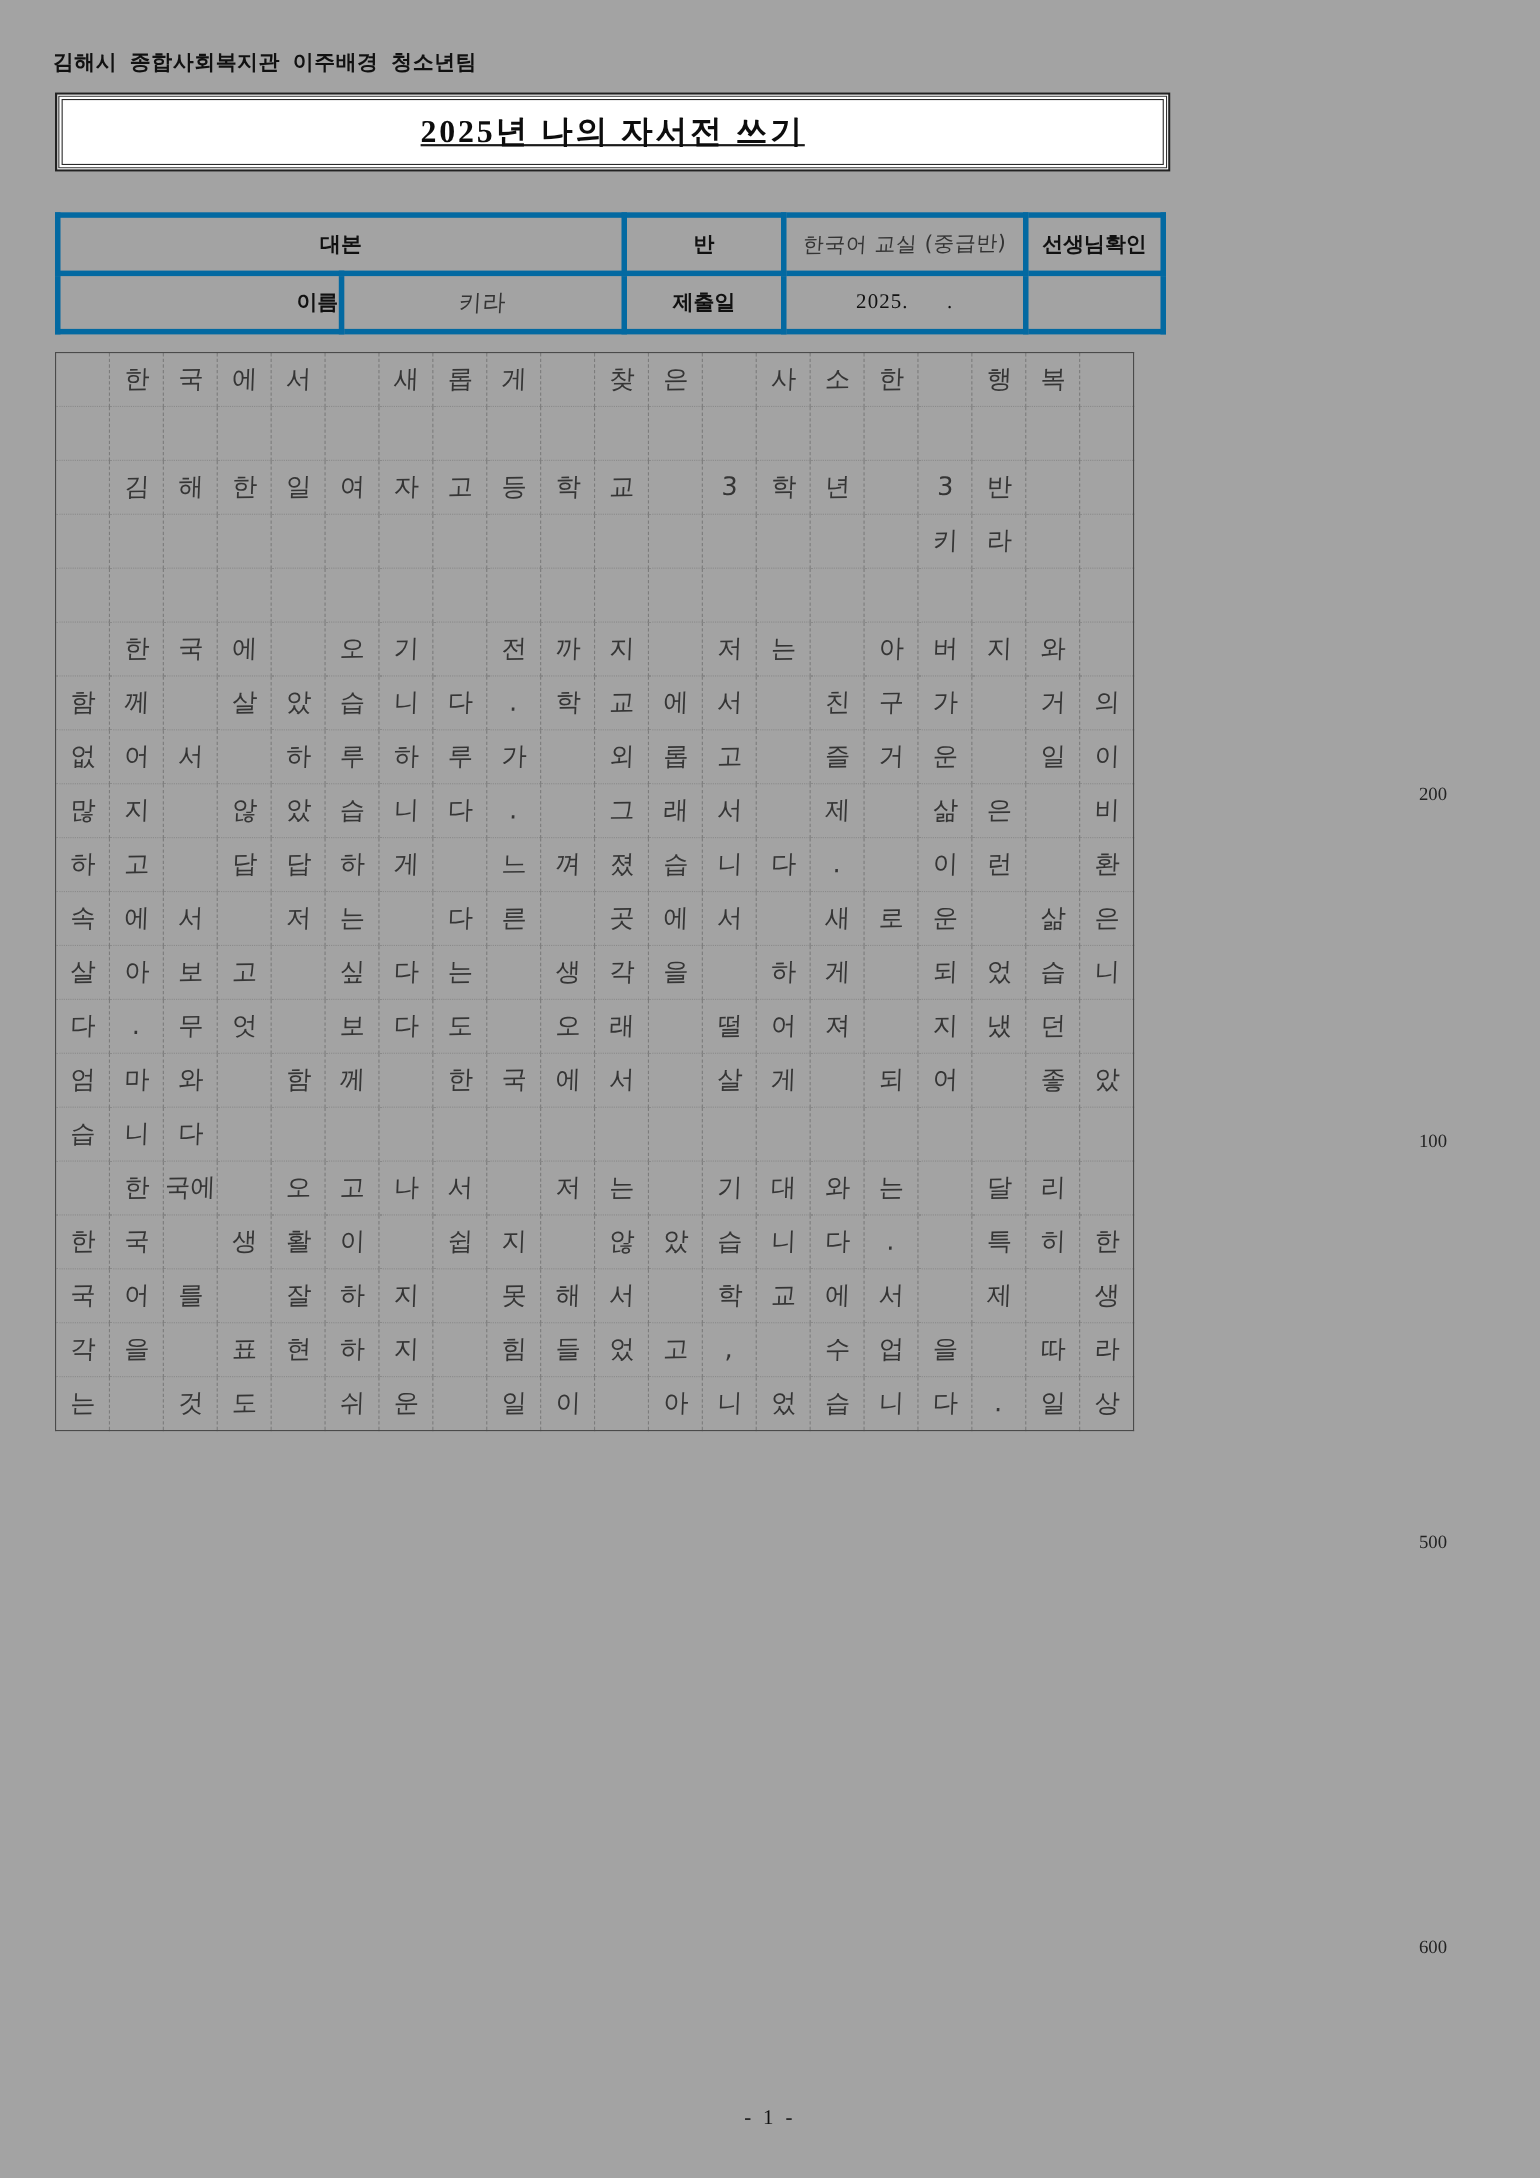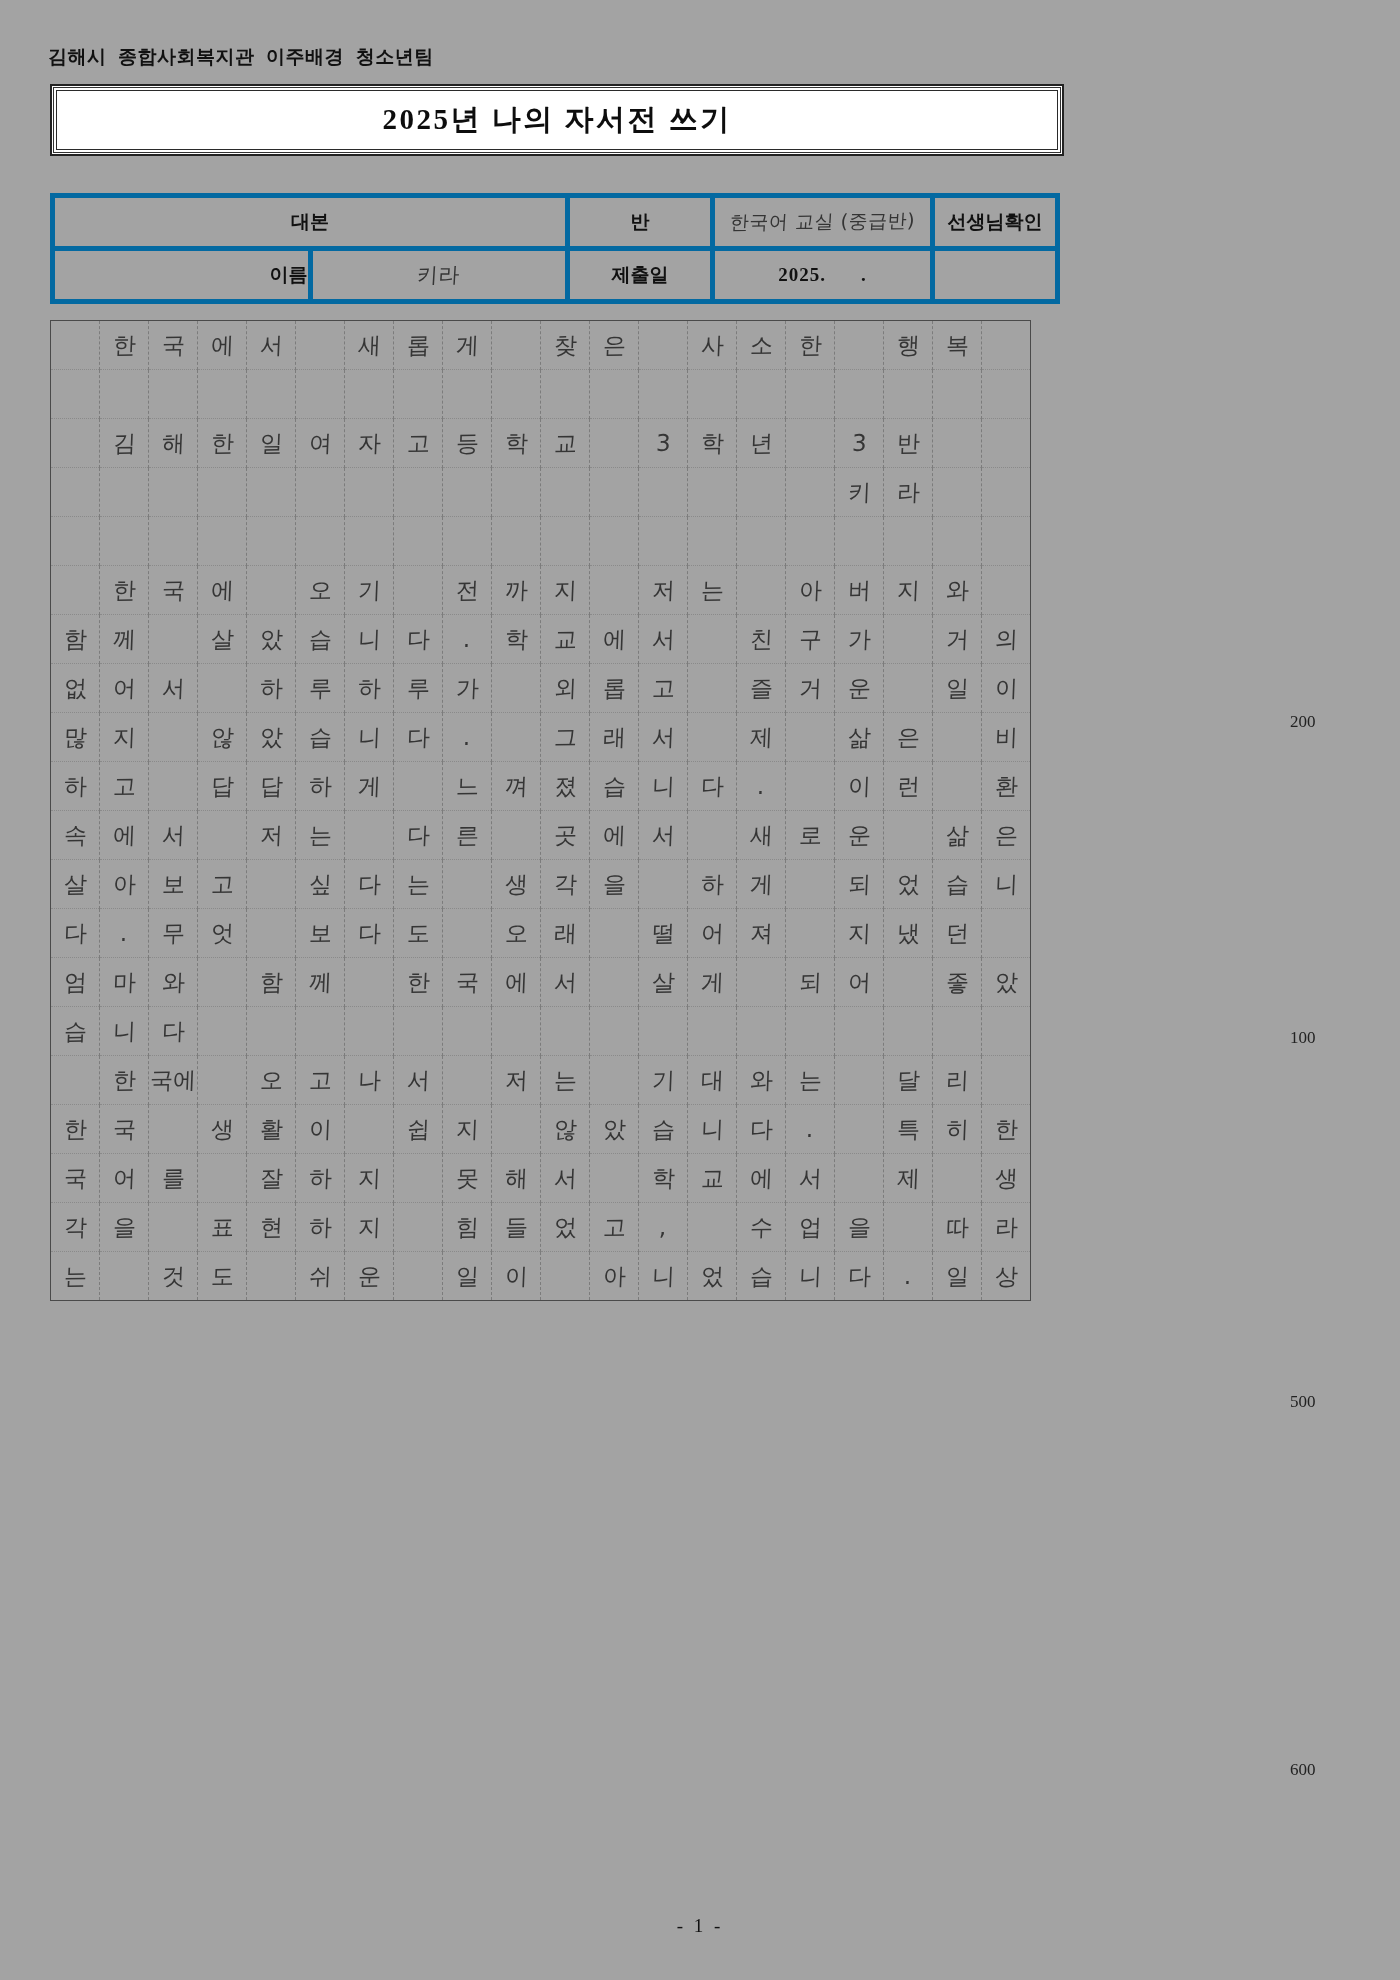--- a/index.html
+++ b/index.html
@@ -42,20 +42,21 @@
     left: 50px;
     top: 84px;
     width: 1010px;
     height: 68px;
     border: 2px solid #222;
     box-shadow: 0 0 0 1px #fff inset, 0 0 0 2px #333 inset;
     display: flex;
     align-items: center;
     justify-content: center;
     background: #fff;
+    text-decoration: underline;
   }
   .title-box-inner {
     position: absolute;
     left: 4px; top: 4px; right: 4px; bottom: 4px;
     border: 1px solid #2a2a2a;
     pointer-events: none;
   }
   .doc-title {
     position: relative;
     font-family: "Liberation Serif", serif;
@@ -95,21 +96,21 @@
     font-size: 21px;
     letter-spacing: 0.5px;
     transform: skewX(-4deg) rotate(-0.6deg);
     display: inline-block;
     opacity: 0.92;
   }
   .hand-sm { font-size: 19px; }
   .date-val {
     font-family: "Liberation Serif", serif;
     font-size: 19px;
-    font-weight: 700;
+    font-weight: 400;
     letter-spacing: 1px;
     display: flex;
     justify-content: center;
     align-items: flex-start;
     gap: 35px;
   }
 
   
   .grid-wrap {
     position: absolute;

